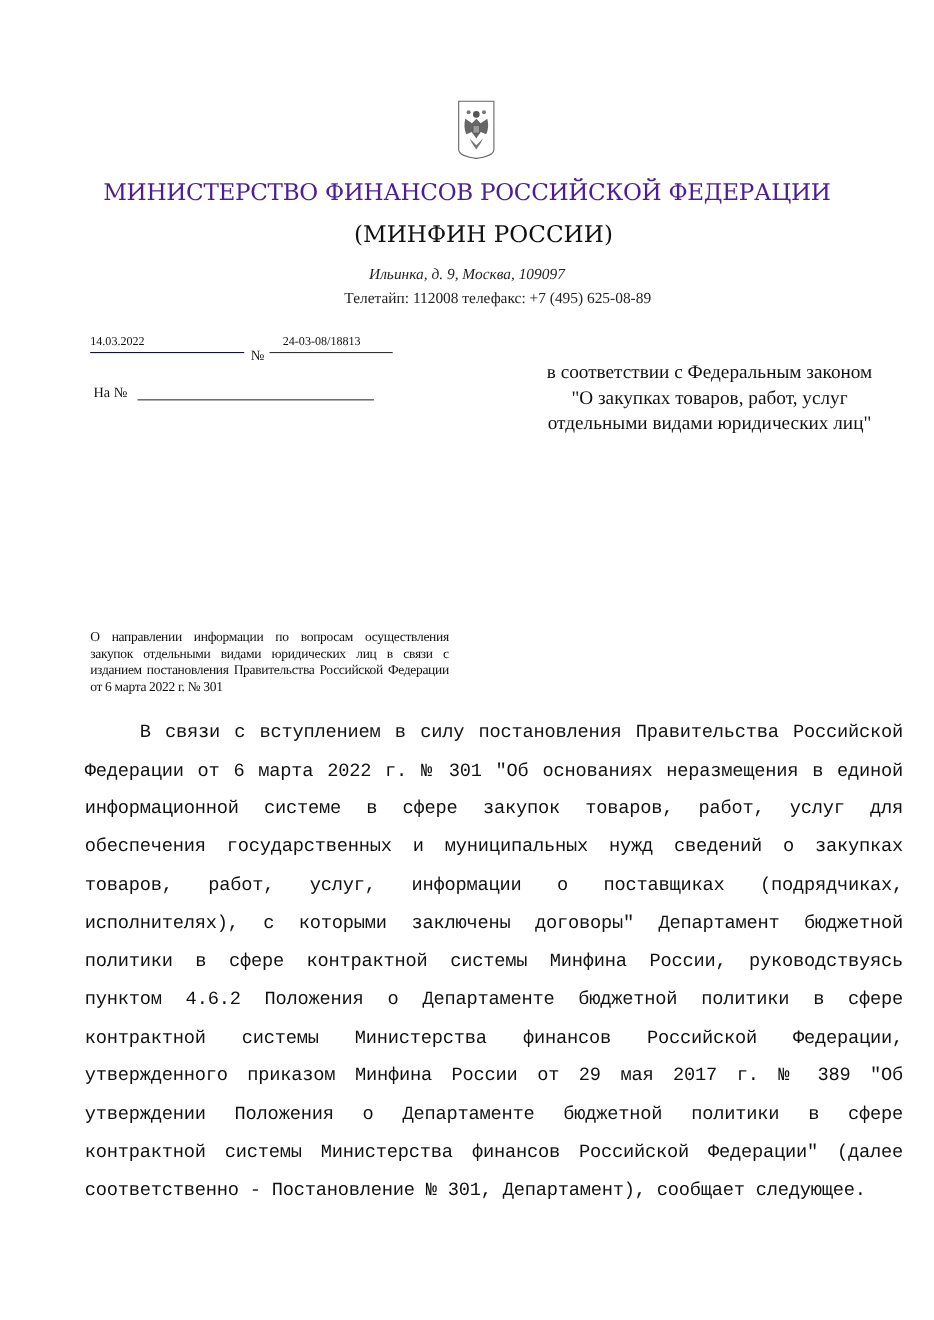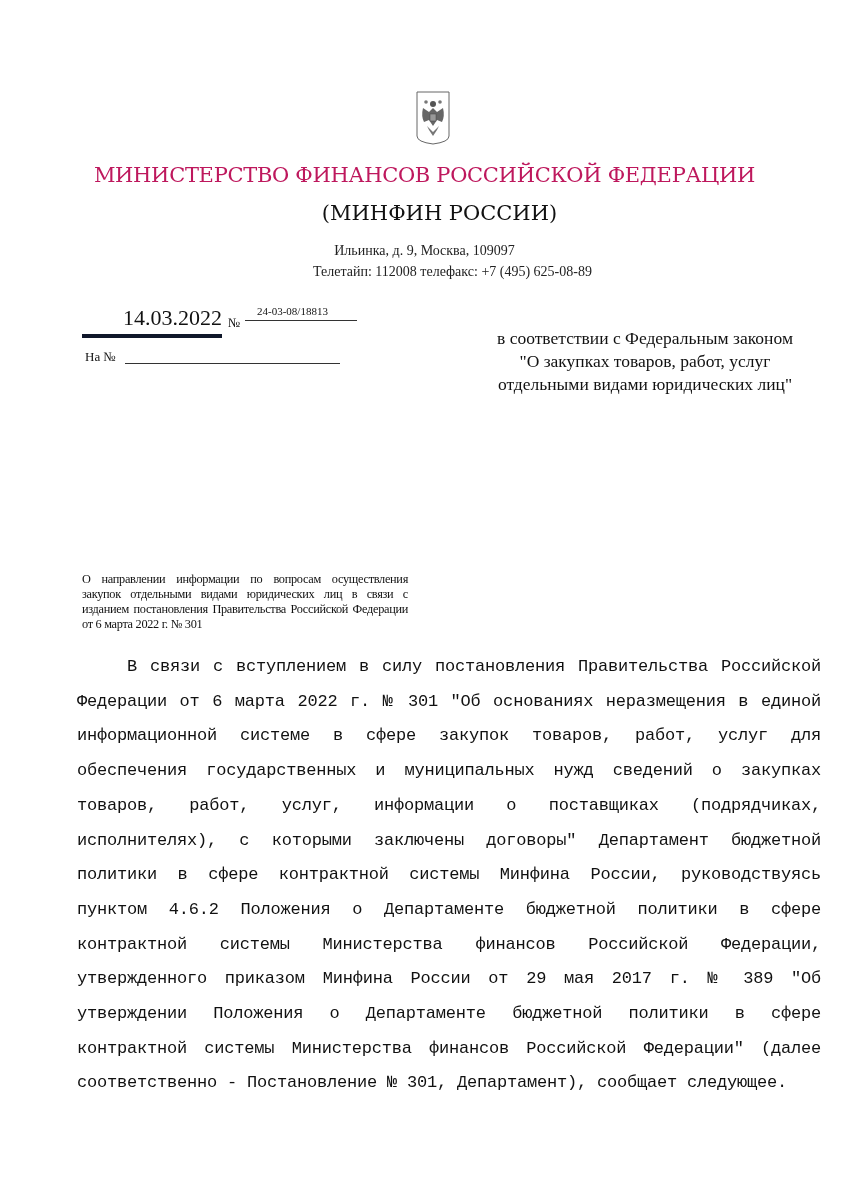--- a/index.html
+++ b/index.html
@@ -1,27 +1,27 @@
 <!DOCTYPE html>
 <html><head>
   <meta charset="utf-8">
   <style>
     html, body { margin: 0; padding: 0; background: #ffffff; }
     body { width: 849px; height: 1200px; position: relative; overflow: hidden; color: #111; }
     .emblem { position: absolute; left: 415px; top: 90px; width: 36px; height: 56px; }
     .ministry-title { position: absolute; left: 0; width: 849px; top: 163px; text-align: center;
-      font-family: "DejaVu Serif", "Liberation Serif", serif; font-size: 21px; letter-spacing: -0.3px; color: #be185d; }
+      font-family: "DejaVu Serif", "Liberation Serif", serif; font-size: 21px; letter-spacing: -0.3px; color: #4c1d95; }
     .ministry-sub { position: absolute; left: 15px; width: 849px; top: 201px; text-align: center;
       font-family: "DejaVu Serif", "Liberation Serif", serif; font-size: 21px; color: #111; }
     .address { position: absolute; left: 0; width: 849px; top: 243px; text-align: center;
-      font-family: "Liberation Serif", serif; font-size: 14px; color: #222; }
+      font-family: "Liberation Serif", serif; font-size: 14px; color: #222; font-style: italic; }
     .phone { position: absolute; left: 0; width: 849px; top: 264px; text-align: center;
       font-family: "Liberation Serif", serif; font-size: 14px; color: #222; margin-left: 28px; }
-    .date-field { position: absolute; left: 82px; top: 305px; width: 140px; border-bottom: 4px solid #0f172a;
-      text-align: right; font-family: "Liberation Serif", serif; font-size: 22px; padding-bottom: 3px; }
+    .date-field { position: absolute; left: 82px; top: 305px; width: 140px; border-bottom: 1px solid #0f172a;
+      text-align: left; font-family: "Liberation Serif", serif; font-size: 11px; padding-bottom: 3px; }
     .num-sign { position: absolute; left: 228px; top: 315px; font-family: "Liberation Serif", serif; font-size: 13px; }
     .num-field { position: absolute; left: 245px; top: 305px; width: 100px; border-bottom: 1px solid #333;
       font-family: "Liberation Serif", serif; font-size: 11px; padding-bottom: 3px; padding-left: 12px; white-space: nowrap; }
     .ref-label { position: absolute; left: 85px; top: 349px; font-family: "Liberation Serif", serif; font-size: 13px; }
     .ref-field { position: absolute; left: 125px; top: 362px; width: 215px; border-bottom: 1px solid #333; height: 1px; }
     .addressee { position: absolute; left: 455px; top: 327px; width: 380px; text-align: center;
       font-family: "Liberation Serif", serif; font-size: 17.5px; line-height: 23px; }
     .subject { position: absolute; left: 82px; top: 532px; width: 326px;
       font-family: "Liberation Serif", serif; font-size: 12.3px; line-height: 15px; text-align: justify; letter-spacing: -0.3px; margin-top: 40px; }
     .body-text { position: absolute; left: 77px; top: 650px; width: 744px;

